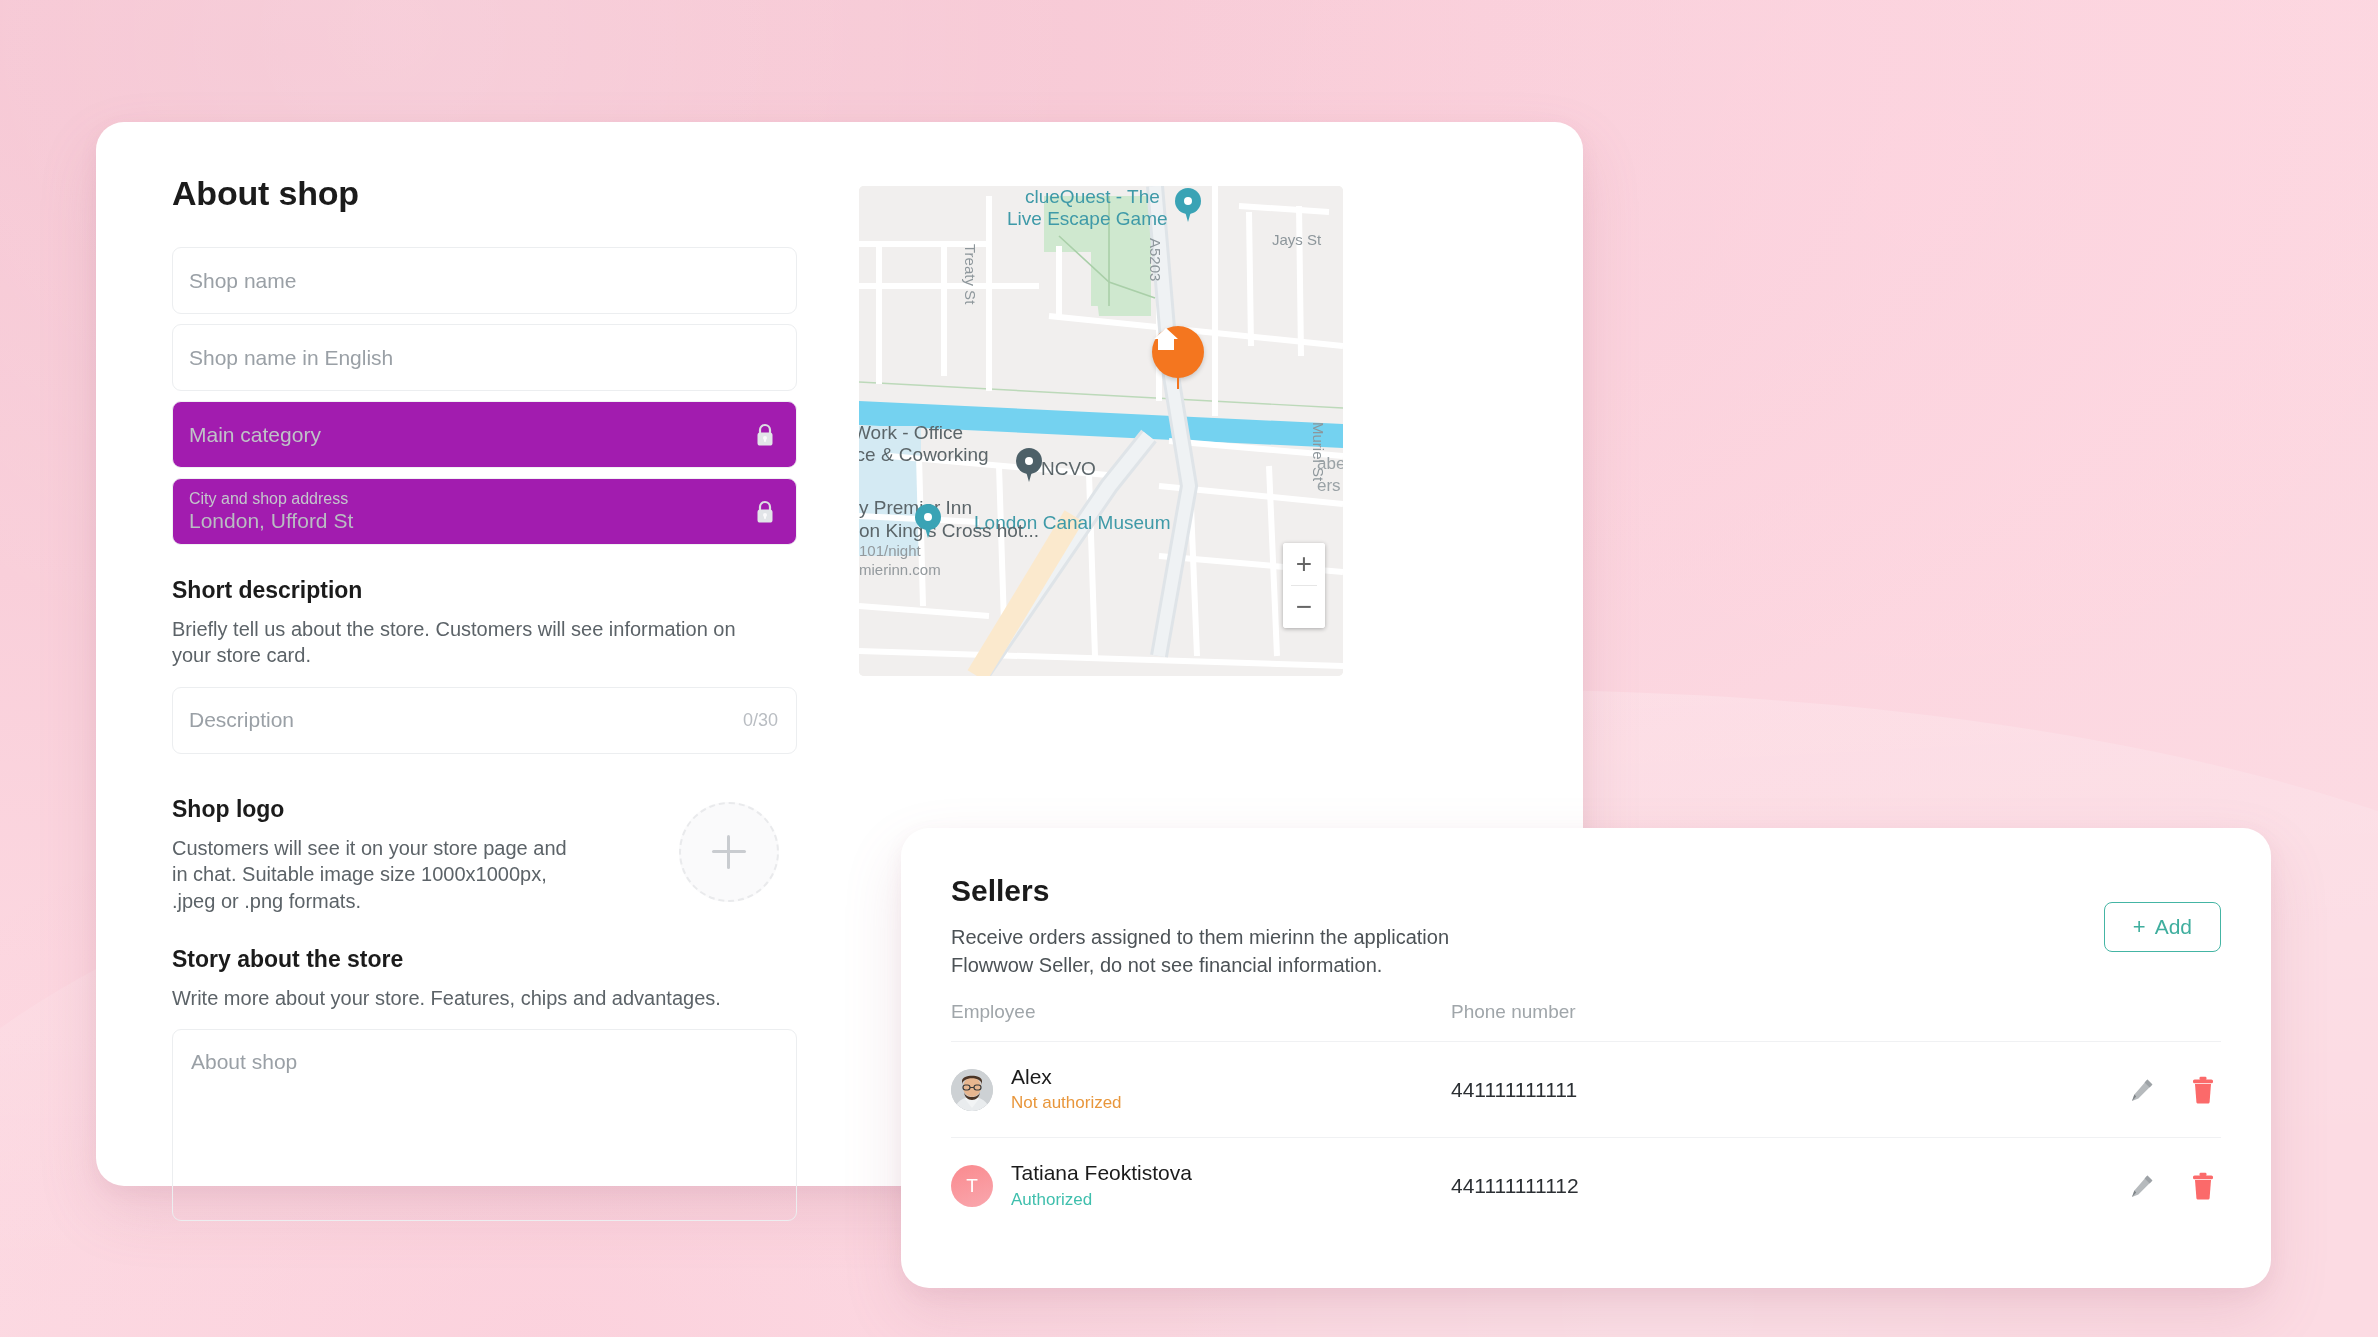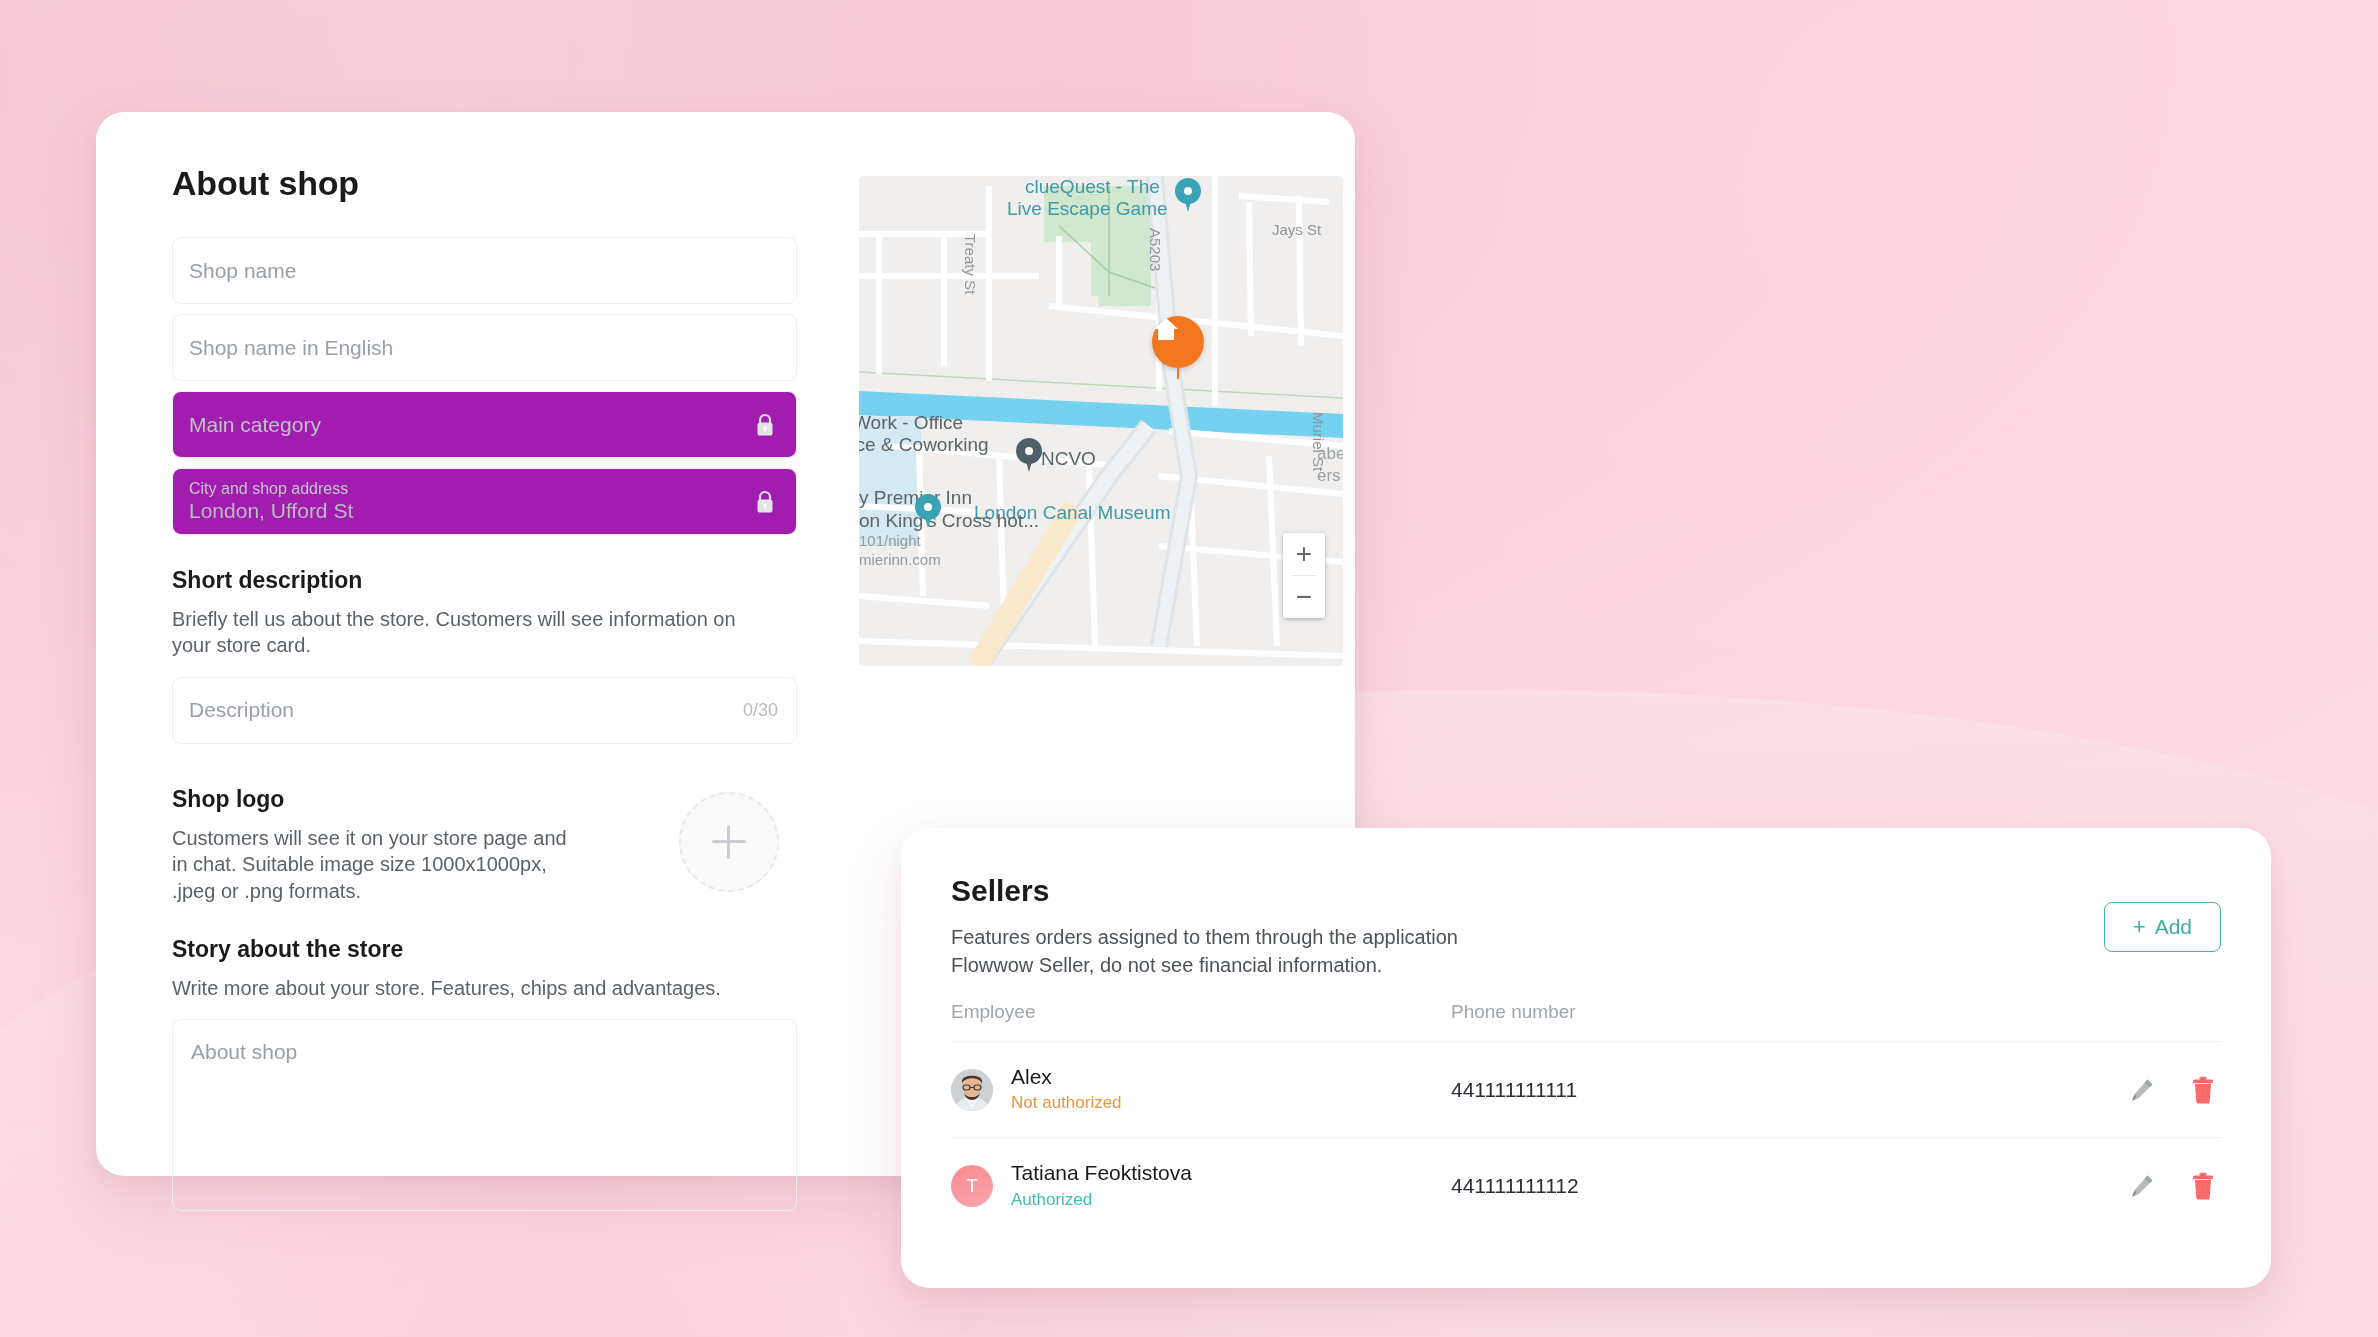--- a/index.html
+++ b/index.html
@@ -65,22 +65,22 @@
   .card {
     position: absolute;
     background: #ffffff;
     border-radius: 28px;
     box-shadow: 0 26px 60px rgba(170, 100, 125, .16), 0 6px 18px rgba(170,100,125,.08);
   }
 
   
   #about-card {
     left: 96px;
-    top: 112px;
-    width: 1259px;
+    top: 122px;
+    width: 1487px;
     height: 1064px;
     padding: 0;
   }
 
   .about-inner {
     display: flex;
     padding: 52px 62px 0 76px;
     gap: 62px;
   }
 
@@ -600,21 +600,21 @@
 
   </div>
 </div>
 
 <div class="card" id="sellers-card">
 
   <div class="sellers-head">
     <div>
       <h2>Sellers</h2>
       <div class="sub">
-        <span>Features orders assigned to them through the application</span><br>
+        <span>Receive orders assigned to them mierinn the application</span><br>
         <span>Flowwow Seller, do not see financial information.</span>
       </div>
     </div>
     <button class="add-btn">
       <span class="plus-sign">+</span>
       <span>Add</span>
     </button>
   </div>
 
   <table class="sellers">

